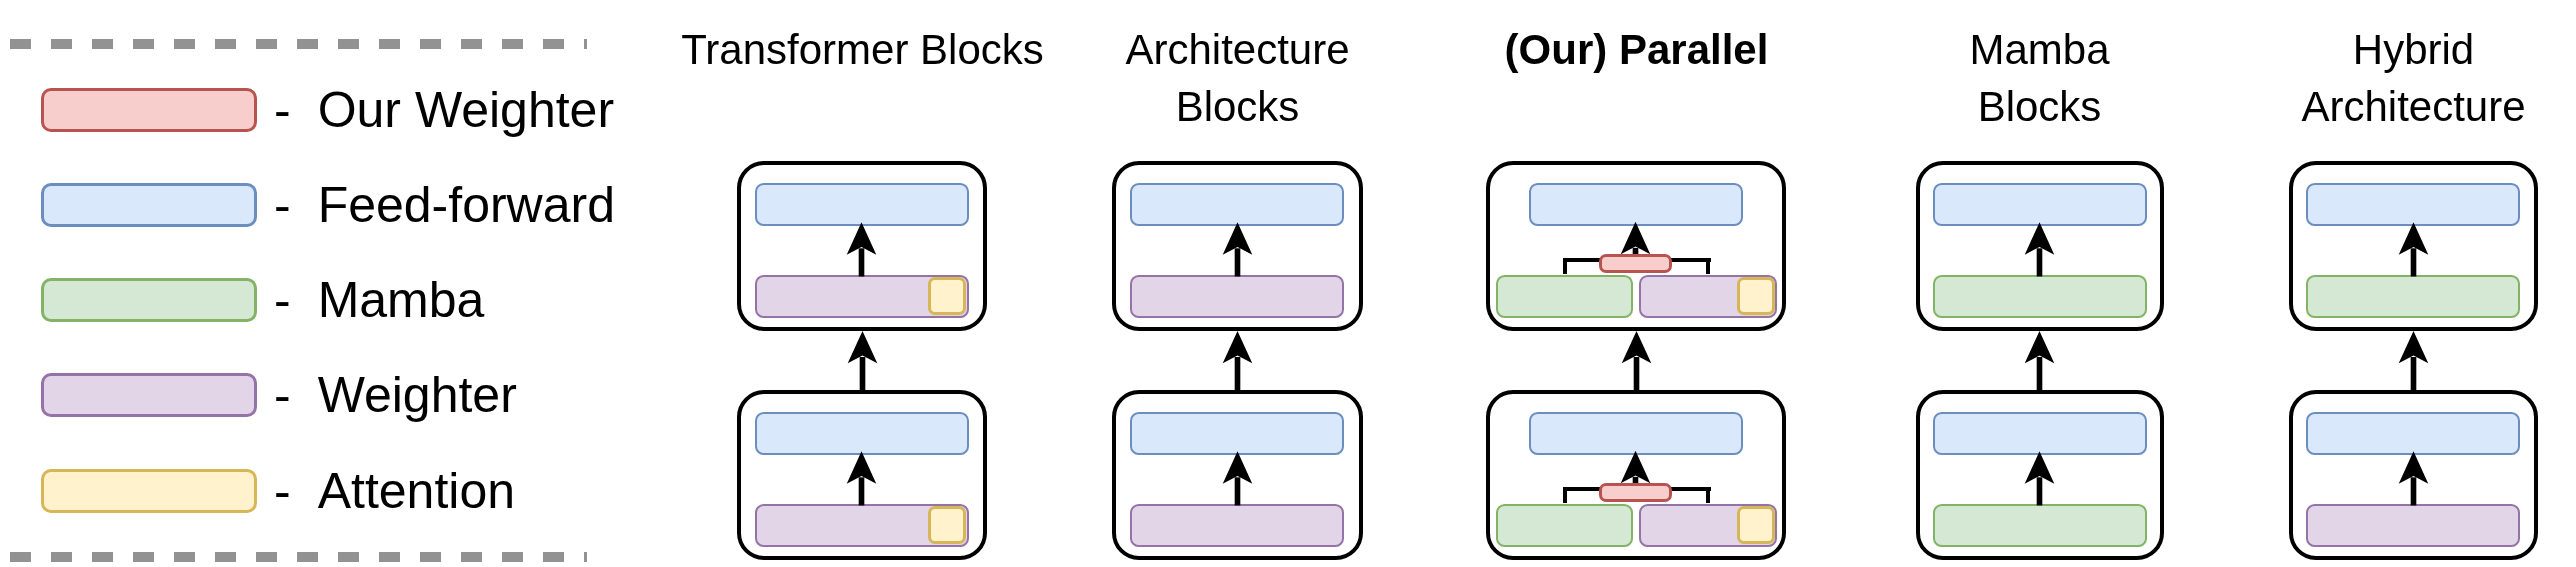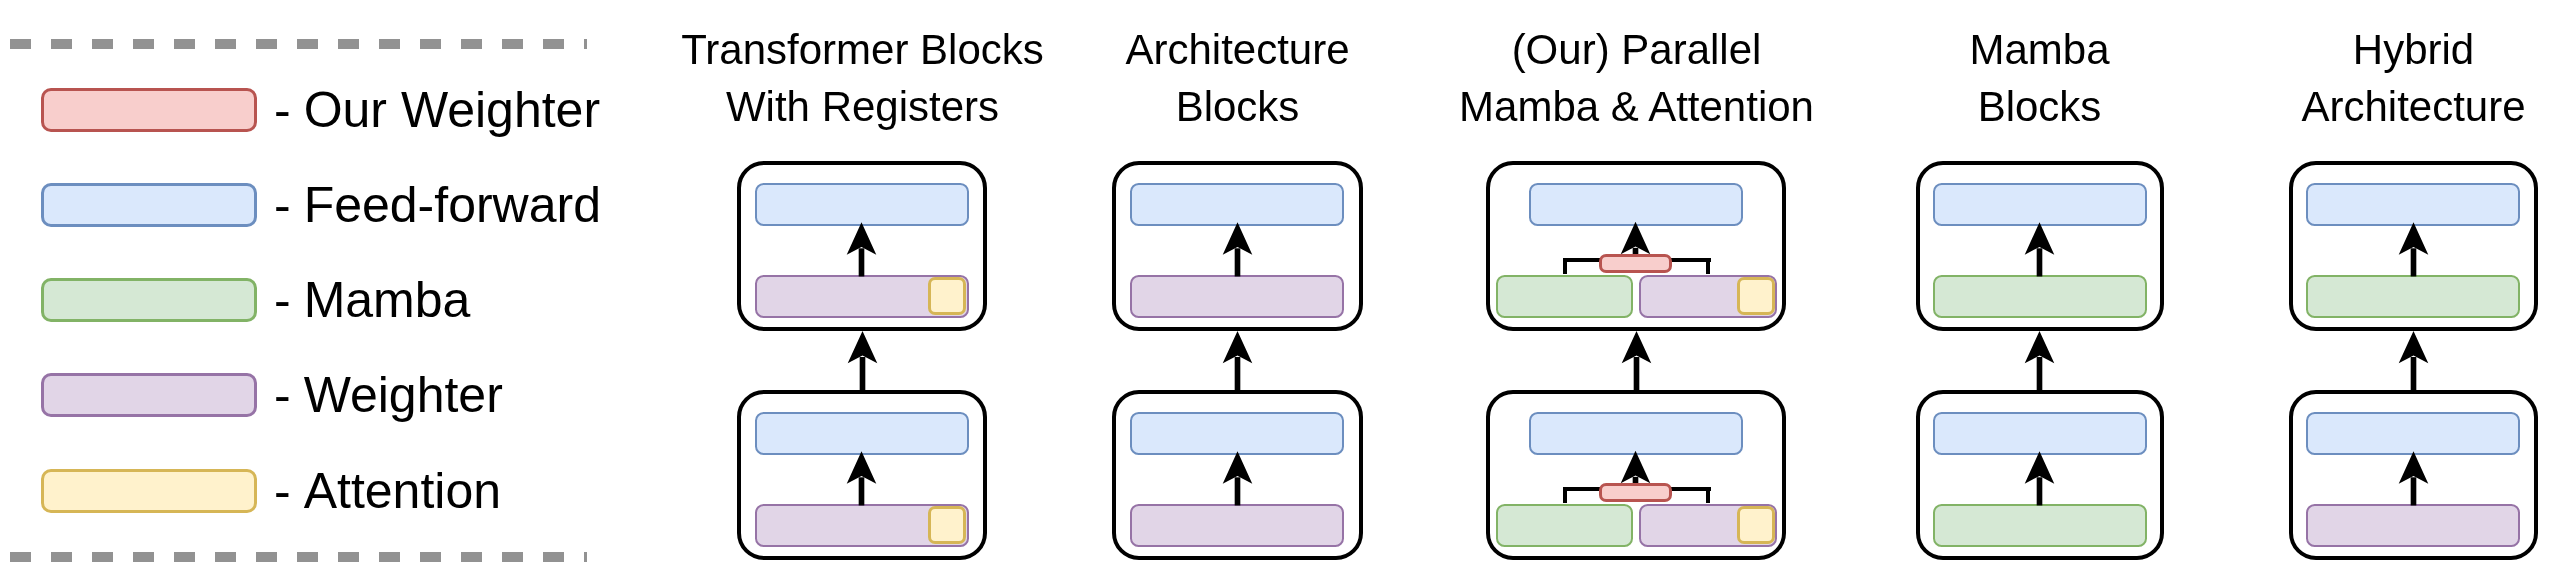--- a/index.html
+++ b/index.html
@@ -11,25 +11,25 @@
   .legend{position:absolute;left:0;top:0;width:614px;height:567px;}
   .dash-line{
     position:absolute;left:10px;width:577px;height:10px;
     background:repeating-linear-gradient(90deg,var(--dashc,#929292) 0 21.4px,transparent 21.4px 41px);
   }
   .legend-row{position:absolute;left:41px;height:44px;display:flex;align-items:center;}
   .legend-swatch{
     box-sizing:border-box;width:216px;height:44px;border-radius:10px;border:3.6px solid #000;flex:0 0 auto;
   }
   .legend-sep{font-size:50px;line-height:44px;margin-left:17px;flex:0 0 auto;}
-  .legend-label{font-size:50px;line-height:44px;margin-left:13px;white-space:nowrap;flex:0 0 auto;text-align:right;}
+  .legend-label{font-size:50px;line-height:44px;margin-left:27px;white-space:nowrap;flex:0 0 auto;text-align:right;}
   
   .column{position:absolute;top:0;width:457px;height:567px;}
   .col-title{position:absolute;left:0;top:21.4px;width:457px;text-align:center;font-size:42px;line-height:57px;white-space:nowrap;}
-  .col-title.bold{font-weight:400;}
+  .col-title.bold{font-weight:700;}
   .block{
     position:absolute;box-sizing:border-box;height:170px;background:#fff;
     border:4.3px solid #000;border-radius:27px;
   }
   .rect{position:absolute;box-sizing:border-box;border-radius:8.6px;border:2.9px solid #000;}
   .rect.thick{border-width:3.6px;border-radius:7.1px;}
   .bar{position:absolute;background:#000;}
   .arrow{position:absolute;}
 </style>
 </head>
@@ -64,21 +64,20 @@
           <div class="legend-swatch" style="background: rgb(255, 242, 204); border-color: rgb(214, 182, 86);"></div>
           <span class="legend-sep">-</span>
           <span class="legend-label">Attention</span>
         </div>
       </div>
   </div>
   <div>
       <div class="column" style="left: 634px;">
         <div class="col-title">
           <div class="title-line">Transformer Blocks</div>
-          <div class="title-line">With Registers</div>
         </div>
         <div class="block" style="left: 103px; top: 161px; width: 250px;">
           <div class="rect" style="left: 14px; top: 18px; width: 214px; height: 43px; background: rgb(218, 232, 252); border-color: rgb(108, 142, 191);"></div>
           <div class="rect" style="left: 14px; top: 110px; width: 214px; height: 43px; background: rgb(225, 213, 231); border-color: rgb(150, 115, 166);"></div>
           <div class="rect thick" style="left: 187px; top: 112px; width: 38px; height: 38px; background: rgb(255, 242, 204); border-color: rgb(214, 182, 86);"></div>
           <svg width="31" height="56" class="arrow" style="left: 105px; top: 56px;" viewBox="0 0 44 78">
             <line x1="22" y1="78" x2="22" y2="38" stroke="#000000" stroke-width="8"></line>
             <polygon points="22,1 43,47 22,36 1,47" fill="#000000"></polygon>
           </svg>
         </div>
@@ -118,21 +117,20 @@
           </svg>
         </div>
         <svg width="31" height="61" class="arrow" style="left: 213px; top: 330px;" viewBox="0 0 44 86">
           <line x1="22" y1="86" x2="22" y2="38" stroke="#000000" stroke-width="8"></line>
           <polygon points="22,1 43,47 22,36 1,47" fill="#000000"></polygon>
         </svg>
       </div>
       <div class="column" style="left: 1408px;">
         <div class="col-title bold">
           <div class="title-line">(Our) Parallel</div>
-          <div class="title-line">Mamba &amp; Attention</div>
         </div>
         <div class="block" style="left: 78px; top: 161px; width: 300px;">
           <div class="rect" style="left: 39px; top: 18px; width: 214px; height: 43px; background: rgb(218, 232, 252); border-color: rgb(108, 142, 191);"></div>
           <div class="bar" style="left: 73px; top: 93px; width: 148px; height: 4.3px;"></div>
           <div class="bar" style="left: 73px; top: 93px; width: 4.3px; height: 16.4px;"></div>
           <div class="bar" style="left: 216px; top: 93px; width: 4.3px; height: 16.4px;"></div>
           <div class="rect" style="left: 6.4px; top: 110px; width: 137px; height: 43px; background: rgb(213, 232, 212); border-color: rgb(130, 179, 102);"></div>
           <div class="rect" style="left: 149px; top: 110px; width: 138px; height: 43px; background: rgb(225, 213, 231); border-color: rgb(150, 115, 166);"></div>
           <div class="rect thick" style="left: 247px; top: 112px; width: 38px; height: 38px; background: rgb(255, 242, 204); border-color: rgb(214, 182, 86);"></div>
           <svg width="31" height="34" class="arrow" style="left: 130px; top: 56px;" viewBox="0 0 44 48">

